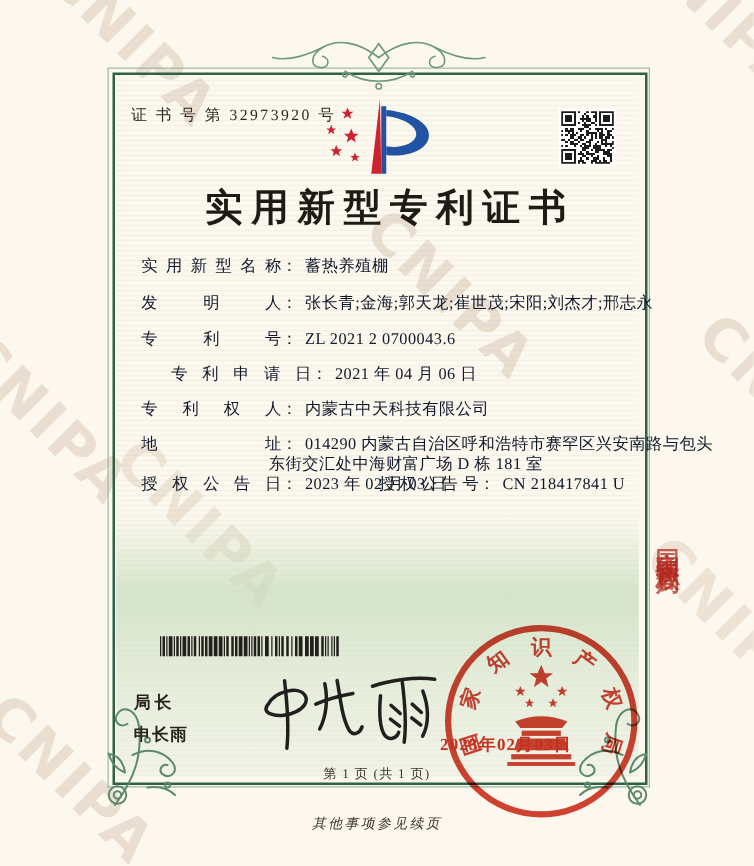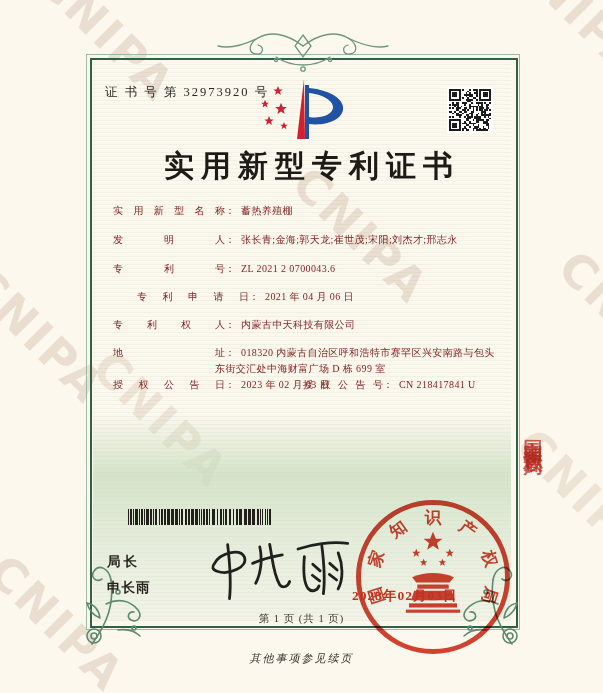--- a/index.html
+++ b/index.html
@@ -21,21 +21,21 @@
         background:linear-gradient(180deg,rgba(206,224,196,0) 0%,rgba(200,221,190,.75) 30%,rgba(210,227,202,.55) 62%,rgba(222,233,216,.32) 100%);}
   .ornament{position:absolute;z-index:2;pointer-events:none;}
   
   .cert-no{position:absolute;left:105px;top:84px;z-index:3;font-size:12.5px;letter-spacing:2px;color:#2b2620;}
   .logo{position:absolute;left:250px;top:76px;width:114px;height:66px;z-index:3;}
   .qr{position:absolute;left:447px;top:87px;width:46px;height:46px;background:#ffffff;padding:2px;box-sizing:border-box;z-index:3;}
   .qr svg{display:block;width:100%;height:100%;}
   .title{position:absolute;left:0;right:0;top:146px;z-index:3;text-align:center;
          font-size:30px;font-weight:700;letter-spacing:7px;color:#1e1b17;padding-left:21px;}
   
-  .row{position:absolute;left:113px;z-index:3;font-size:10px;white-space:nowrap;color:#7f1d1d;}
+  .row{position:absolute;left:113px;z-index:3;font-size:13px;white-space:nowrap;color:#0f172a;}
   .lbl{display:inline-block;width:112px;text-align:justify;text-align-last:justify;}
   .colon{display:inline-block;margin-right:6px;}
   .val{letter-spacing:.4px;}
   .r-name{top:204px;} .r-inv{top:233px;} .r-pno{top:262px;} .r-fdate{top:290px;margin-left:24px;}
   .r-pat{top:318px;} .r-addr{top:346px;} .r-grant{top:378px;}
   .addr2{position:absolute;left:102px;top:15.5px;}
   .pair2{position:absolute;left:190px;top:0;}
   .pair2 .lbl{width:80px;}
   
   .paras{position:absolute;left:105px;top:395px;width:398px;z-index:3;
@@ -382,22 +382,22 @@
   <div class="row r-pno">
     <span class="lbl">专利号</span><span class="colon">：</span><span class="val">ZL 2021 2 0700043.6</span>
   </div>
   <div class="row r-fdate">
     <span class="lbl">专利申请日</span><span class="colon">：</span><span class="val">2021 年 04 月 06 日</span>
   </div>
   <div class="row r-pat">
     <span class="lbl">专利权人</span><span class="colon">：</span><span class="val">内蒙古中天科技有限公司</span>
   </div>
   <div class="row r-addr">
-    <span class="lbl">地址</span><span class="colon">：</span><span class="val">018320 内蒙古自治区呼和浩特市赛罕区兴安南路与包头</span>
-    <span class="addr2 val">东街交汇处中海财富广场 D 栋 699 室</span>
+    <span class="lbl">地址</span><span class="colon">：</span><span class="val">014290 内蒙古自治区呼和浩特市赛罕区兴安南路与包头</span>
+    <span class="addr2 val">东街交汇处中海财富广场 D 栋 181 室</span>
   </div>
   <div class="row r-grant">
     <span class="lbl">授权公告日</span><span class="colon">：</span><span class="val">2023 年 02 月 03 日</span>
     <span class="pair2">
       <span class="lbl">授权公告号</span><span class="colon">：</span><span class="val">CN 218417841 U</span>
     </span>
   </div>
 
 
   <div class="barcode" id="barcode">

